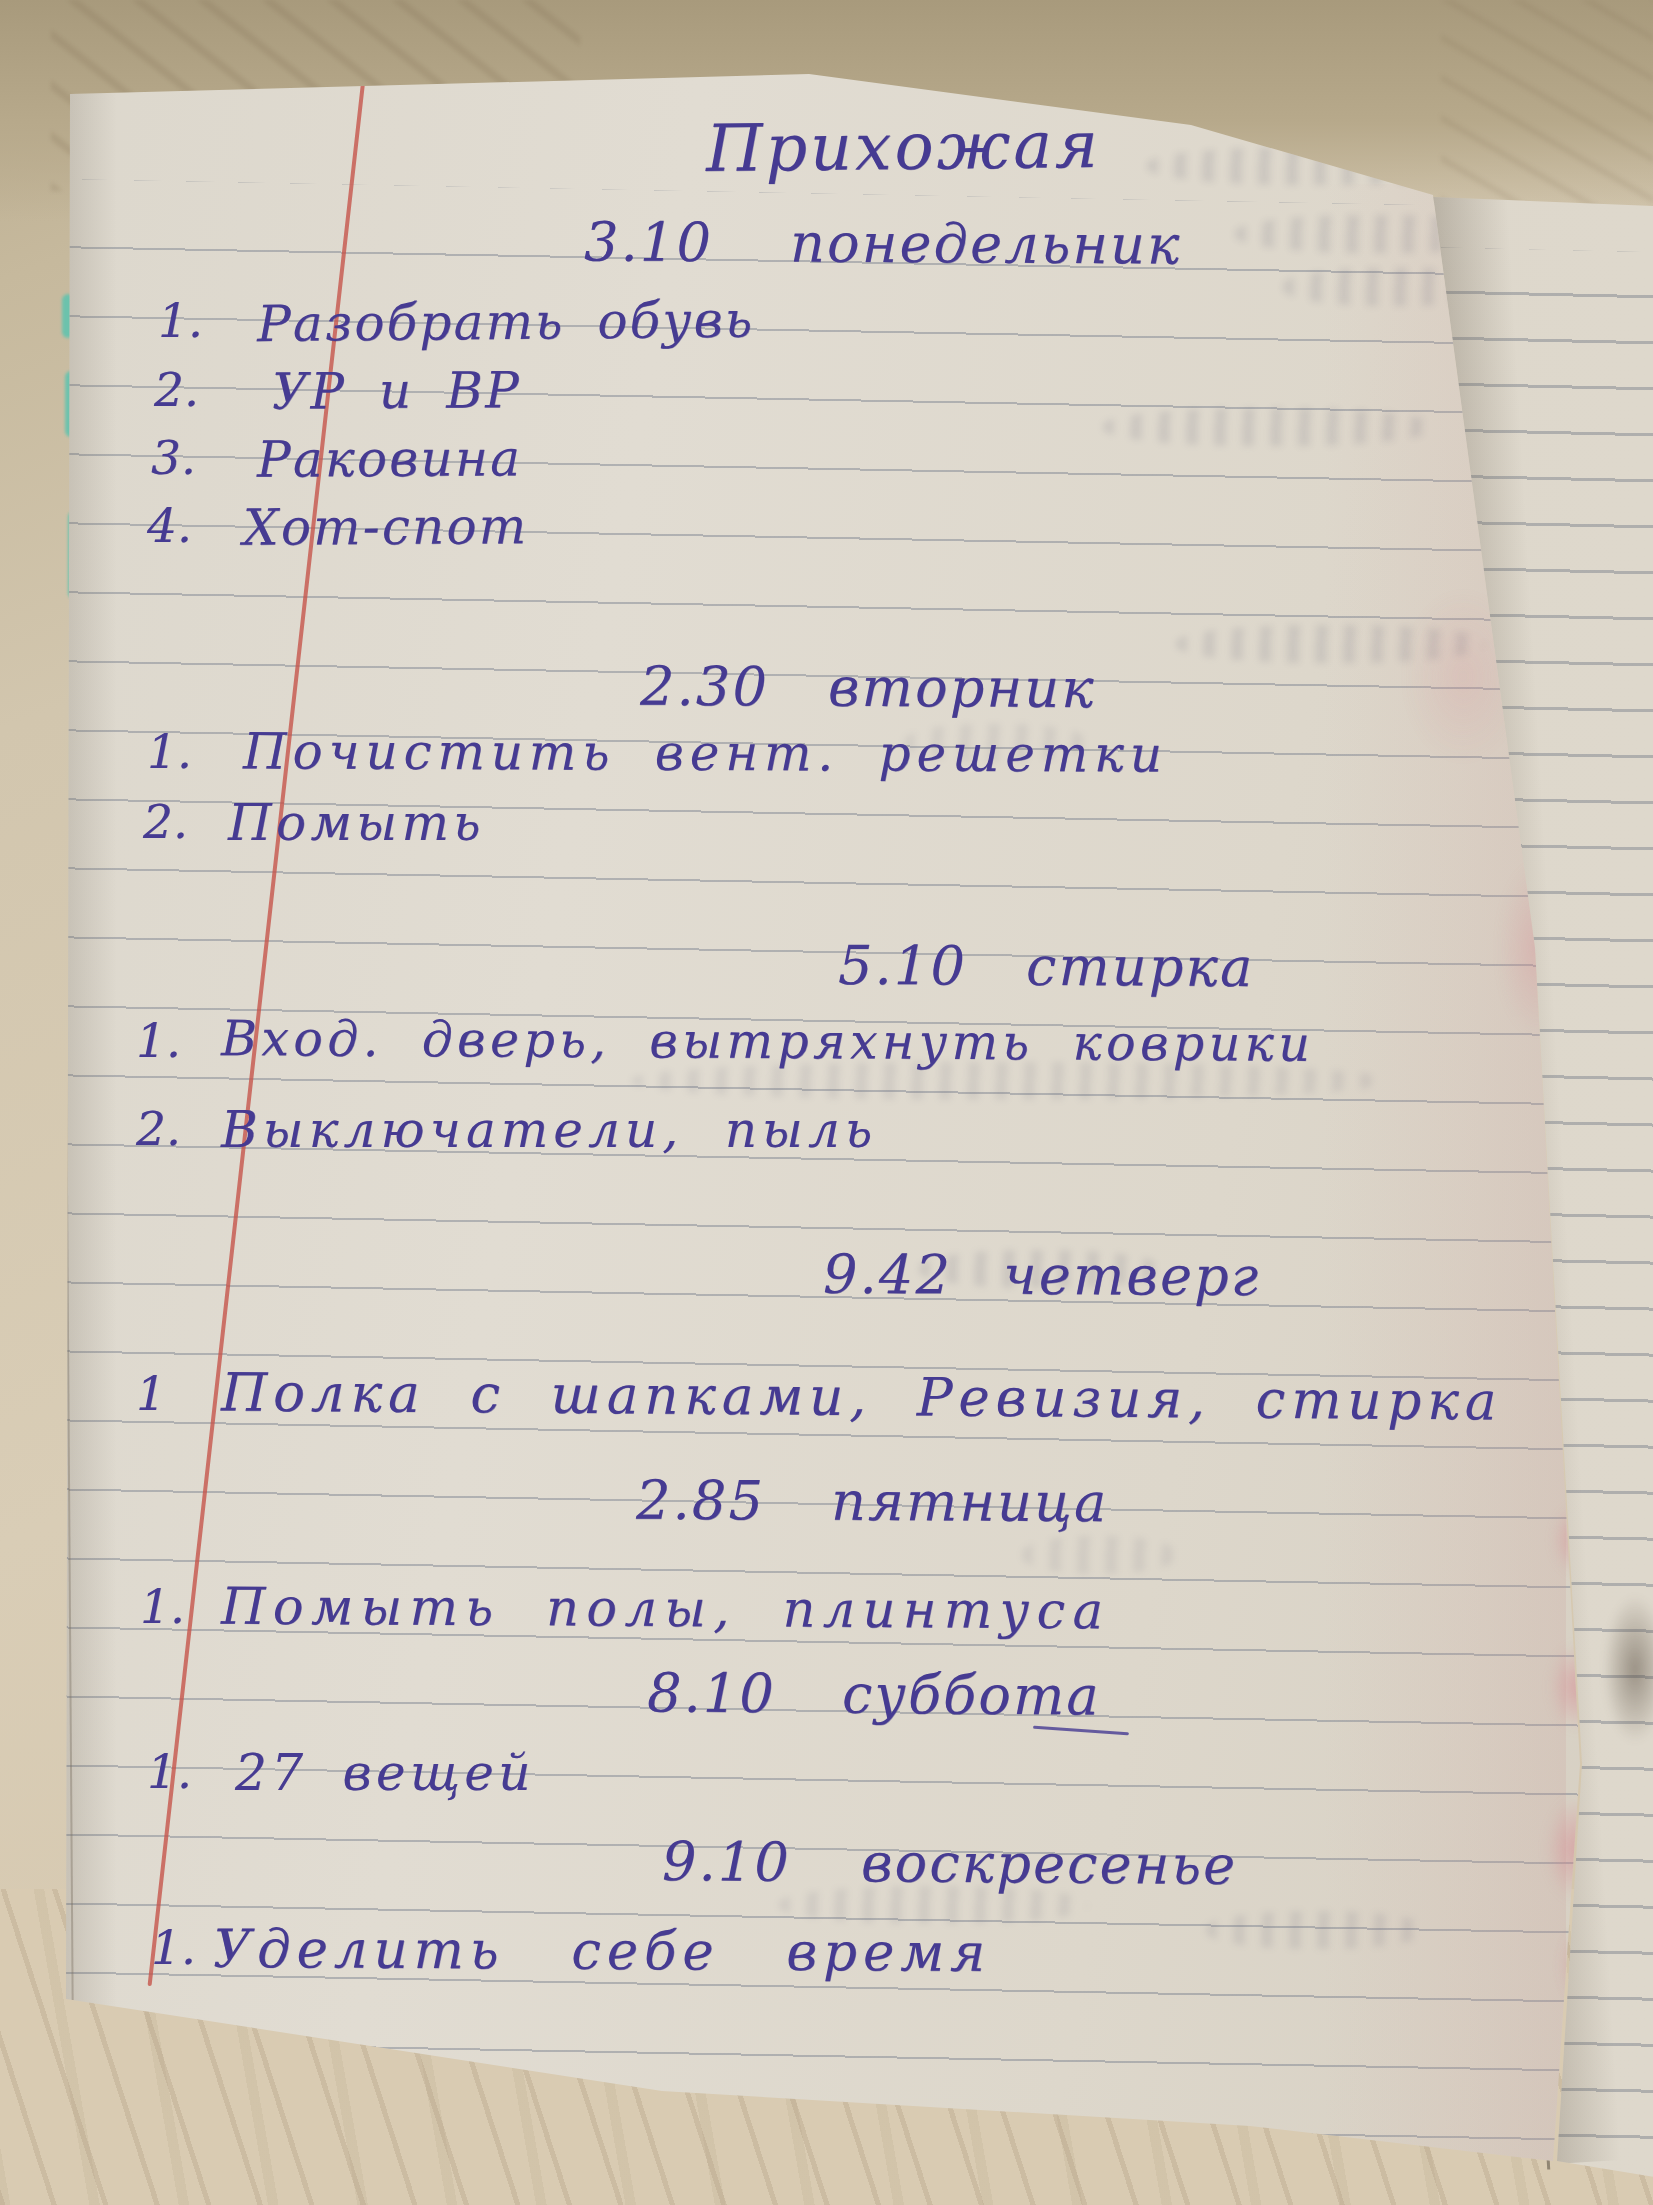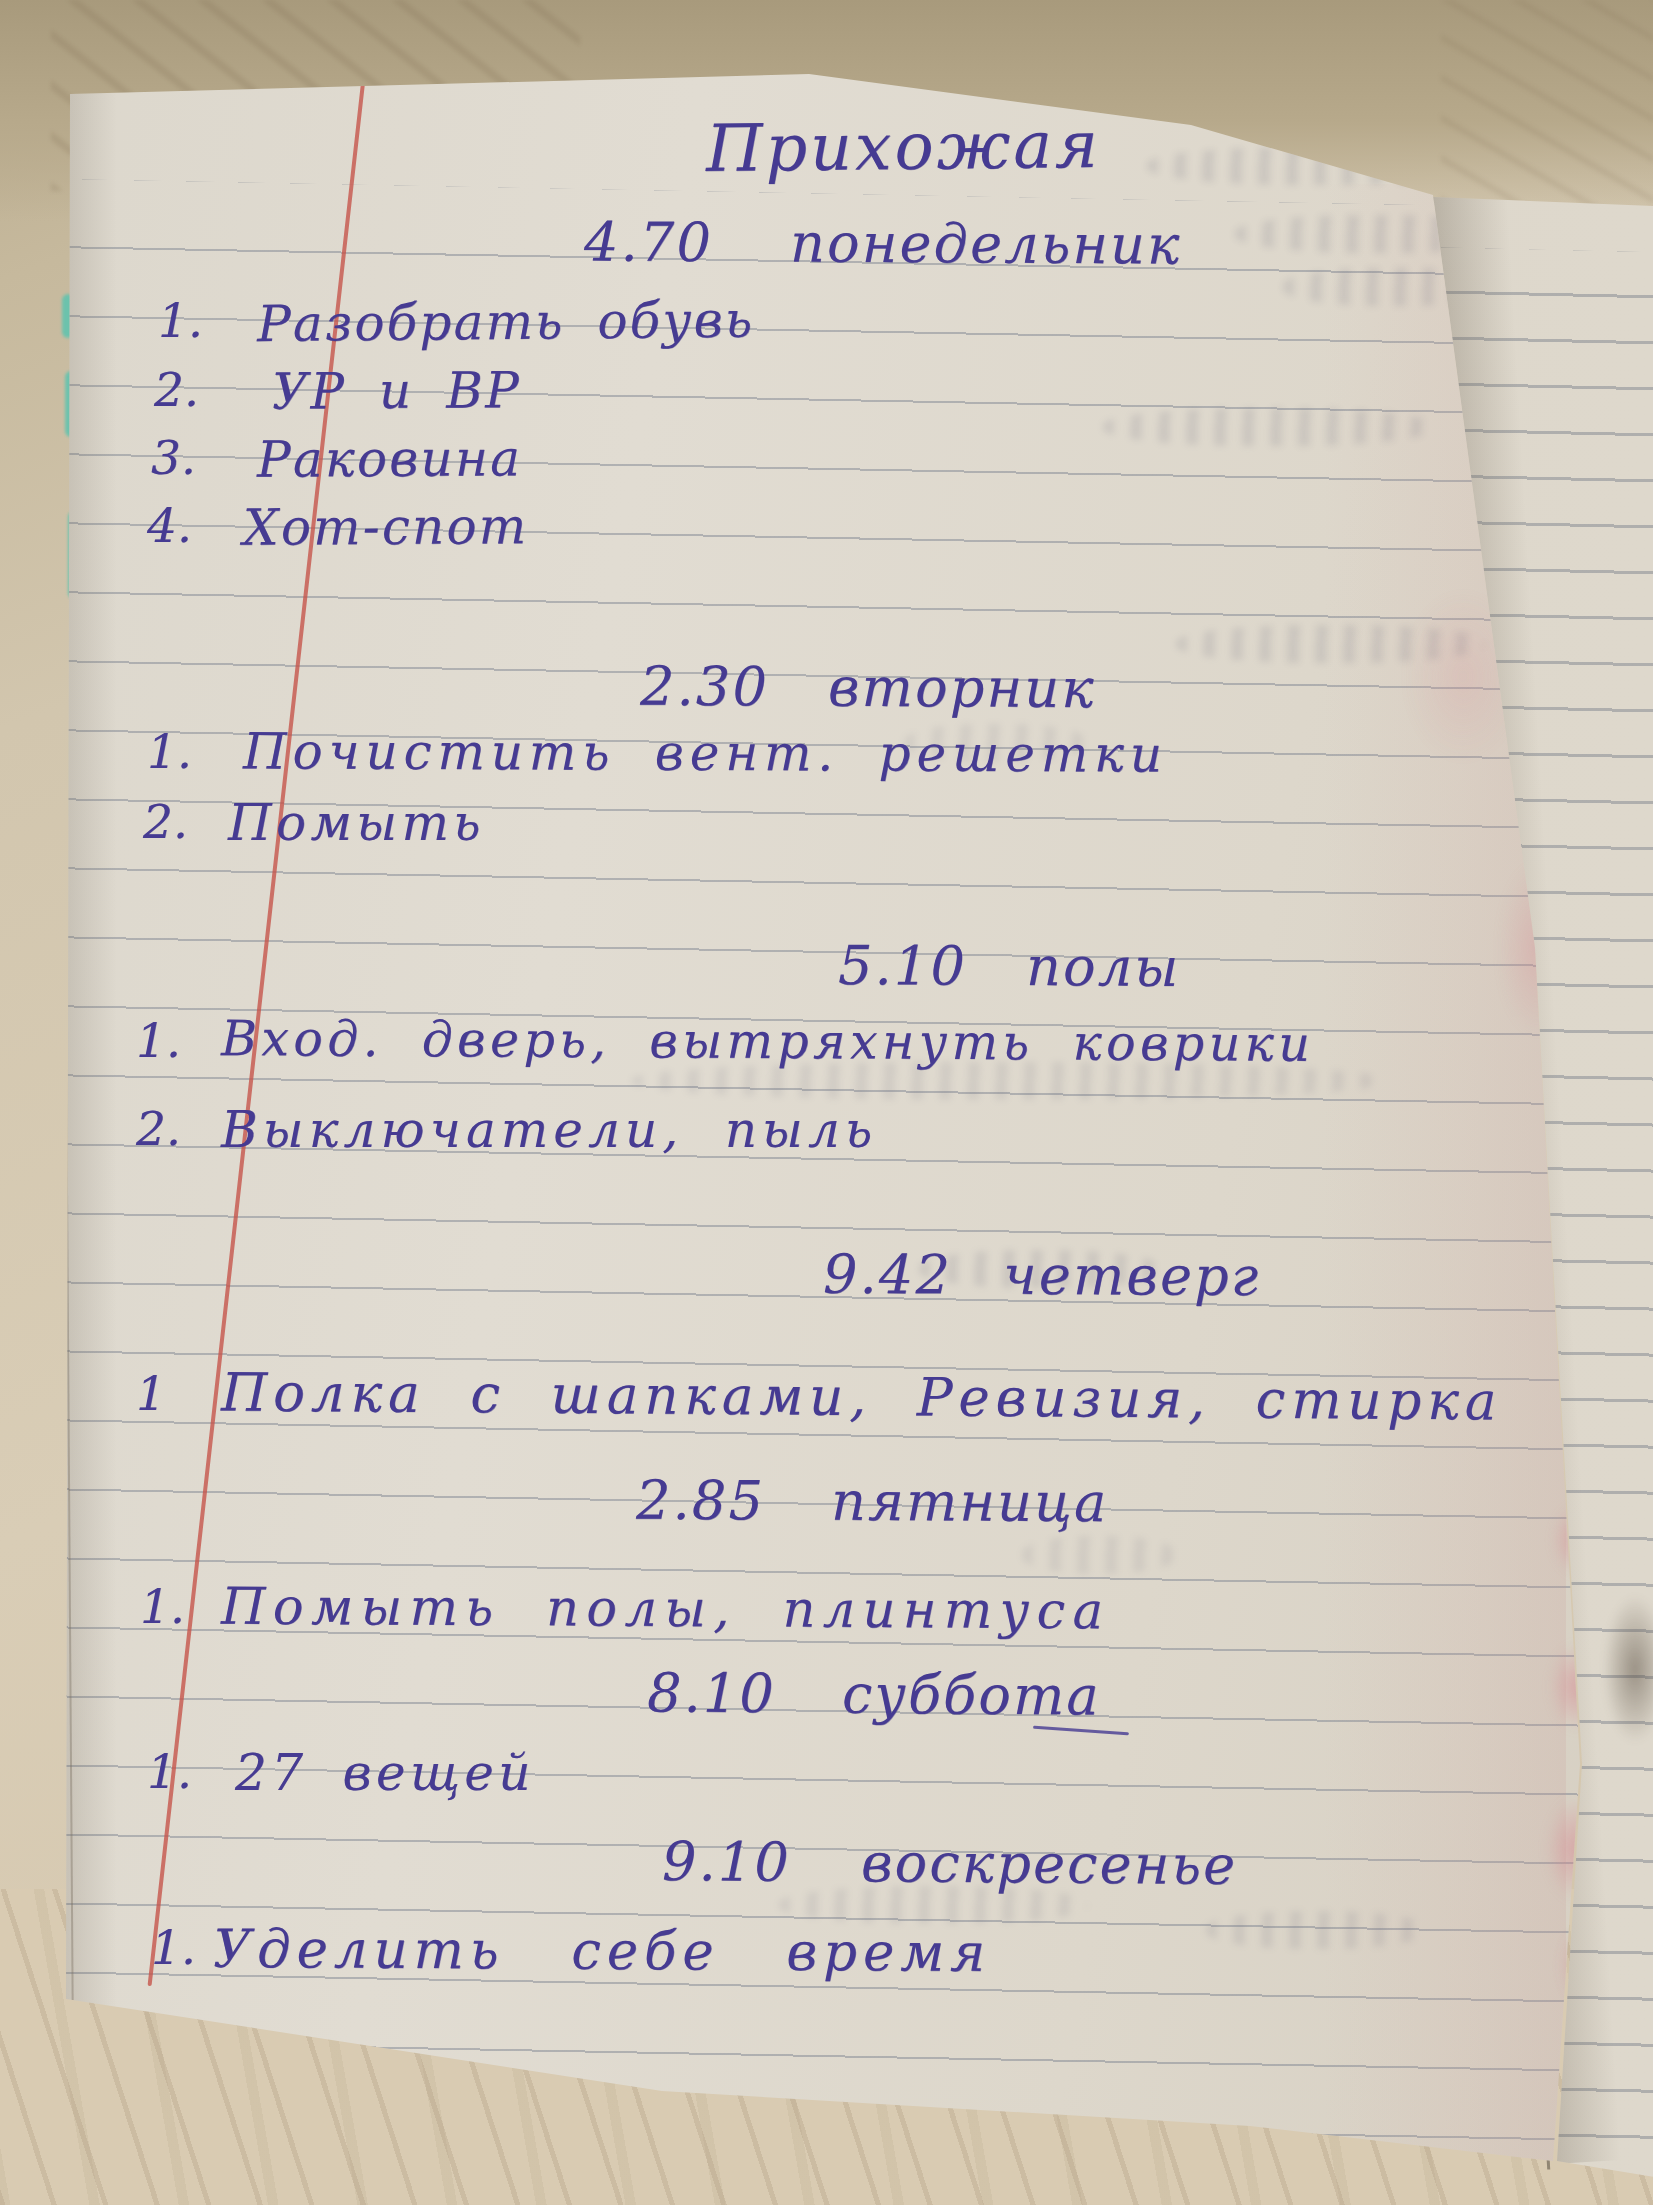--- a/index.html
+++ b/index.html
@@ -115,41 +115,41 @@
     <div class="pink" style="left:1382px;top:559px;width:162px;height:235px;opacity:.3"></div>
     <div class="pink" style="left:1485px;top:831px;width:103px;height:235px;opacity:.5"></div>
     <div class="pink" style="left:1544px;top:1492px;width:70px;height:96px"></div>
     <div class="pink" style="left:1540px;top:1628px;width:77px;height:118px"></div>
     <div class="pink" style="left:1536px;top:1779px;width:81px;height:140px"></div>
     <div class="pink" style="left:1551px;top:1911px;width:62px;height:110px;opacity:.8"></div>
 
     <div class="ink title" style="left:706px;top:109px;transform:rotate(-.6deg)">Прихожая</div>
 
     <div class="ink hdr" style="left:584px;top:212px;transform:rotate(.3deg)">
-      <span class="date">4.70</span><span class="day" style="margin-left:77px">понедельник</span>
+      <span class="date">3.10</span><span class="day" style="margin-left:77px">понедельник</span>
     </div>
     <div class="ink num" style="left:158px;top:293px">1.</div>
     <div class="ink txt" style="left:257px;top:293px;transform:rotate(-.5deg)">Разобрать обувь</div>
     <div class="ink num" style="left:154px;top:362px">2.</div>
     <div class="ink txt" style="left:272px;top:362px;transform:rotate(-.4deg)">УР и ВР</div>
     <div class="ink num" style="left:151px;top:430px">3.</div>
     <div class="ink txt" style="left:257px;top:430px;transform:rotate(-.3deg)">Раковина</div>
     <div class="ink num" style="left:147px;top:498px">4.</div>
     <div class="ink txt" style="left:243px;top:498px;transform:rotate(-.3deg)">Хот-спот</div>
 
     <div class="ink hdr" style="left:640px;top:656px;transform:rotate(.3deg)">
       <span class="date">2.30</span><span class="day" style="margin-left:59px">вторник</span>
     </div>
     <div class="ink num" style="left:147px;top:724px">1.</div>
     <div class="ink txt" style="left:243px;top:724px;letter-spacing:5.9px;word-spacing:17.6px;transform:rotate(.2deg)">Почистить вент. решетки</div>
     <div class="ink num" style="left:143px;top:794px">2.</div>
     <div class="ink txt" style="left:228px;top:794px;letter-spacing:4.4px">Помыть</div>
 
     <div class="ink hdr" style="left:838px;top:935px;transform:rotate(.3deg)">
-      <span class="date">5.10</span><span class="day" style="margin-left:59px">полы</span>
+      <span class="date">5.10</span><span class="day" style="margin-left:59px">стирка</span>
     </div>
     <div class="ink num" style="left:136px;top:1013px">1.</div>
     <div class="ink txt" style="left:221px;top:1013px;font-size:49px;letter-spacing:4.4px;word-spacing:19px;transform:rotate(.3deg)">Вход. дверь, вытряхнуть коврики</div>
     <div class="ink num" style="left:136px;top:1101px">2.</div>
     <div class="ink txt" style="left:221px;top:1101px;letter-spacing:5.1px;word-spacing:20.6px">Выключатели, пыль</div>
 
     <div class="ink hdr" style="left:823px;top:1244px;transform:rotate(.3deg)">
       <span class="date">9.42</span><span class="day" style="margin-left:51px">четверг</span>
     </div>
     <div class="ink num" style="left:136px;top:1366px">1</div>

